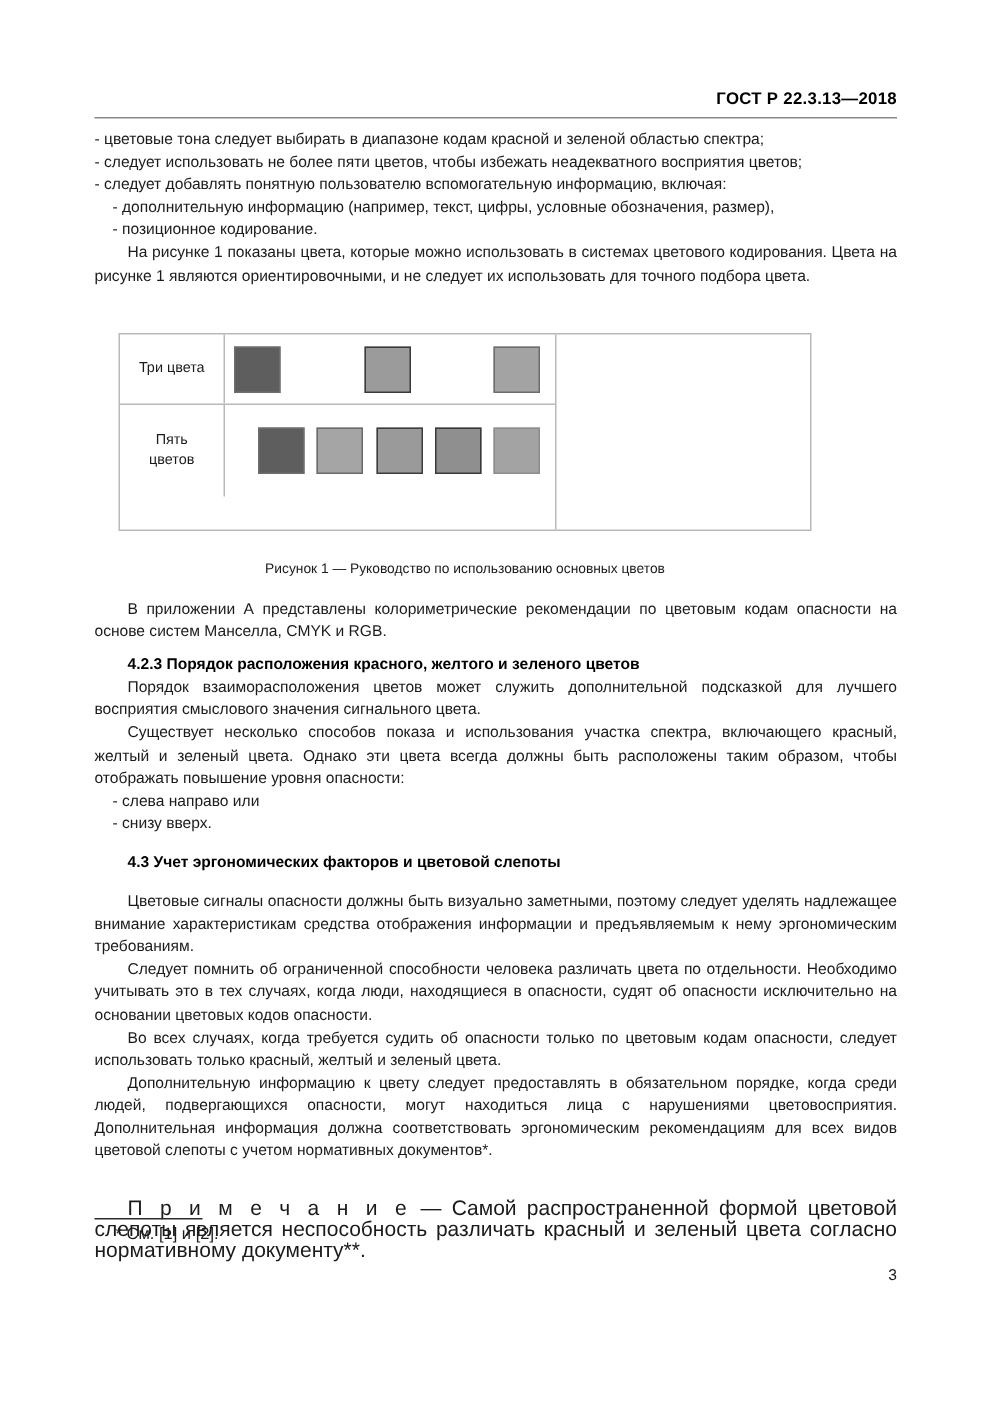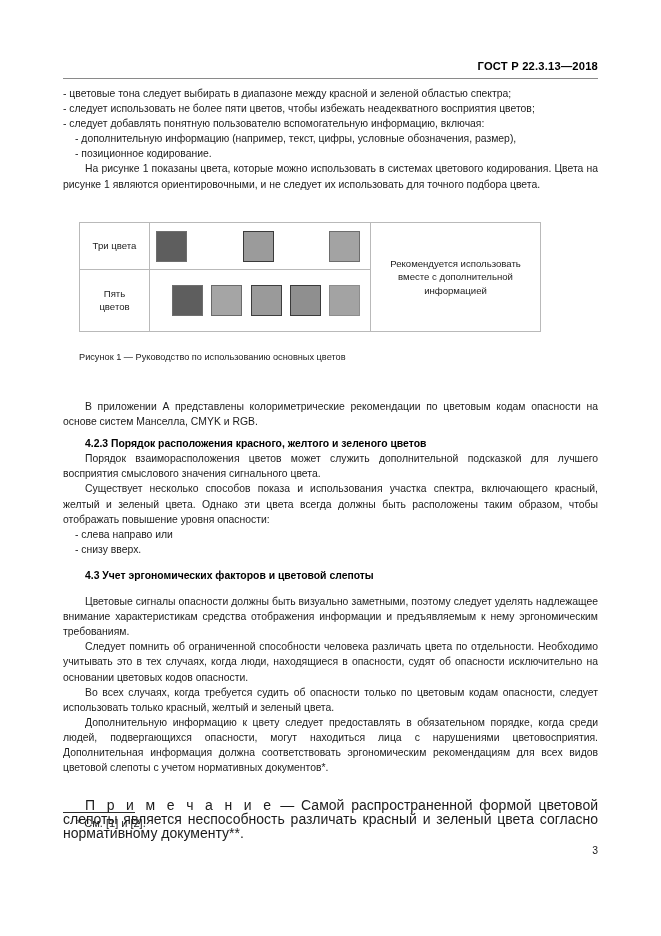--- a/index.html
+++ b/index.html
@@ -80,21 +80,21 @@
   .figwrap {
     position: absolute;
     left: 79px;
     top: 222px;
     width: 462px;
   }
   .figbox {
     border: 1px solid #b9b9b9;
     background: #ffffff;
     display: flex;
-    height: 110px;
+    height: 132px;
     box-sizing: border-box;
   }
   .fig-left {
     width: 291px;
     display: flex;
     flex-direction: column;
     border-right: 1px solid #b9b9b9;
     box-sizing: border-box;
   }
   .figrow {
@@ -140,20 +140,21 @@
     justify-content: center;
     text-align: center;
     font-size: 9.6px;
     line-height: 13.4px;
     color: #1b1b1b;
     padding: 0 8px;
     box-sizing: border-box;
   }
   .figcap {
     margin-top: 20px;
+    text-align: center;
     font-size: 9.2px;
     color: #1b1b1b;
   }
 
   
   .note {
     font-size: 14px;
     line-height: 14px;
     text-align: justify;
     text-align-last: left;
@@ -194,21 +195,21 @@
 <body>
 
 <div class="page">
   <div class="sheet">
 
     <div class="hdr">ГОСТ Р  22.3.13—2018</div>
     <div class="hdr-rule"></div>
 
     <div class="col">
 
-      <p class="dash">- цветовые тона следует выбирать в диапазоне между красной и зеленой областью спектра;</p>
+      <p class="dash">- цветовые тона следует выбирать в диапазоне кодам красной и зеленой областью спектра;</p>
       <p class="dash">- следует использовать не более пяти цветов, чтобы избежать неадекватного восприятия цветов;</p>
       <p class="dash">- следует добавлять понятную пользователю вспомогательную информацию, включая:</p>
       <p class="sub">- дополнительную информацию (например, текст, цифры, условные обозначения, размер),</p>
       <p class="sub">- позиционное кодирование.</p>
 
       <p class="ind just">На рисунке 1 показаны цвета, которые можно использовать в системах цветового кодирования. Цвета на рисунке 1 являются ориентировочными, и не следует их использовать для точного подбора цвета.</p>
     </div>
 
     <div class="figwrap">
       <div class="figbox">
@@ -232,23 +233,20 @@
             </div>
             <div class="swatches five">
               <div class="sw" id="sw5-0" style="background: rgb(94, 94, 94); border: 1px solid rgb(110, 110, 110);"></div>
               <div class="sw" id="sw5-1" style="background: rgb(165, 165, 165); border: 1px solid rgb(106, 106, 106);"></div>
               <div class="sw" id="sw5-2" style="background: rgb(154, 154, 154); border: 1px solid rgb(61, 61, 61);"></div>
               <div class="sw" id="sw5-3" style="background: rgb(143, 143, 143); border: 1px solid rgb(58, 58, 58);"></div>
               <div class="sw" id="sw5-4" style="background: rgb(163, 163, 163); border: 1px solid rgb(141, 141, 141);"></div>
             </div>
           </div>
 
-        </div>
-        <div class="fig-right">
-          <span>Рекомендуется использовать вместе с дополнительной информацией</span>
         </div>
       </div>
       <div class="figcap">Рисунок 1 — Руководство по использованию основных цветов</div>
     </div>
 
     <div class="col" style="top:399px;">
 
       <p class="ind just">В приложении А представлены колориметрические рекомендации по цветовым кодам опасности на основе систем Манселла, CMYK и RGB.</p>
       <div class="gap-s"></div>
       <h4>4.2.3 Порядок расположения красного, желтого и зеленого цветов</h4>

